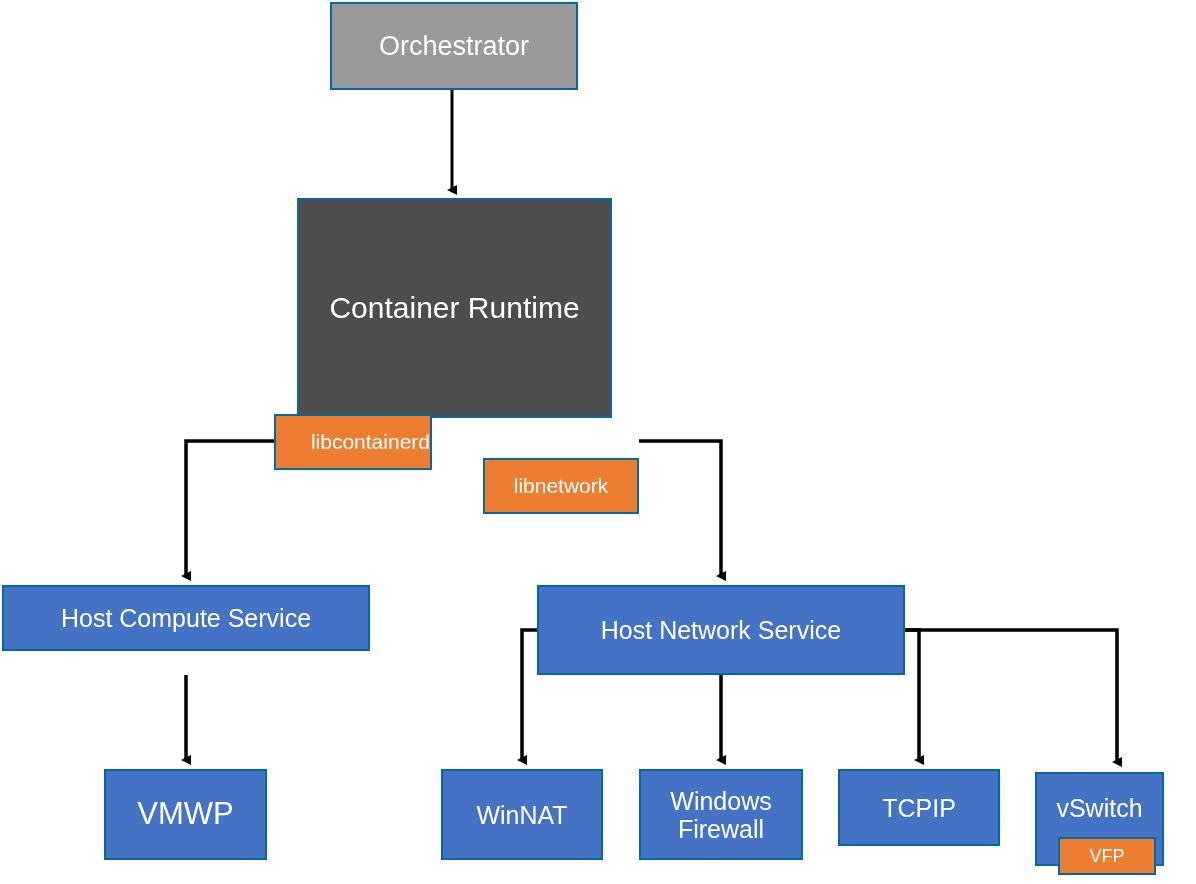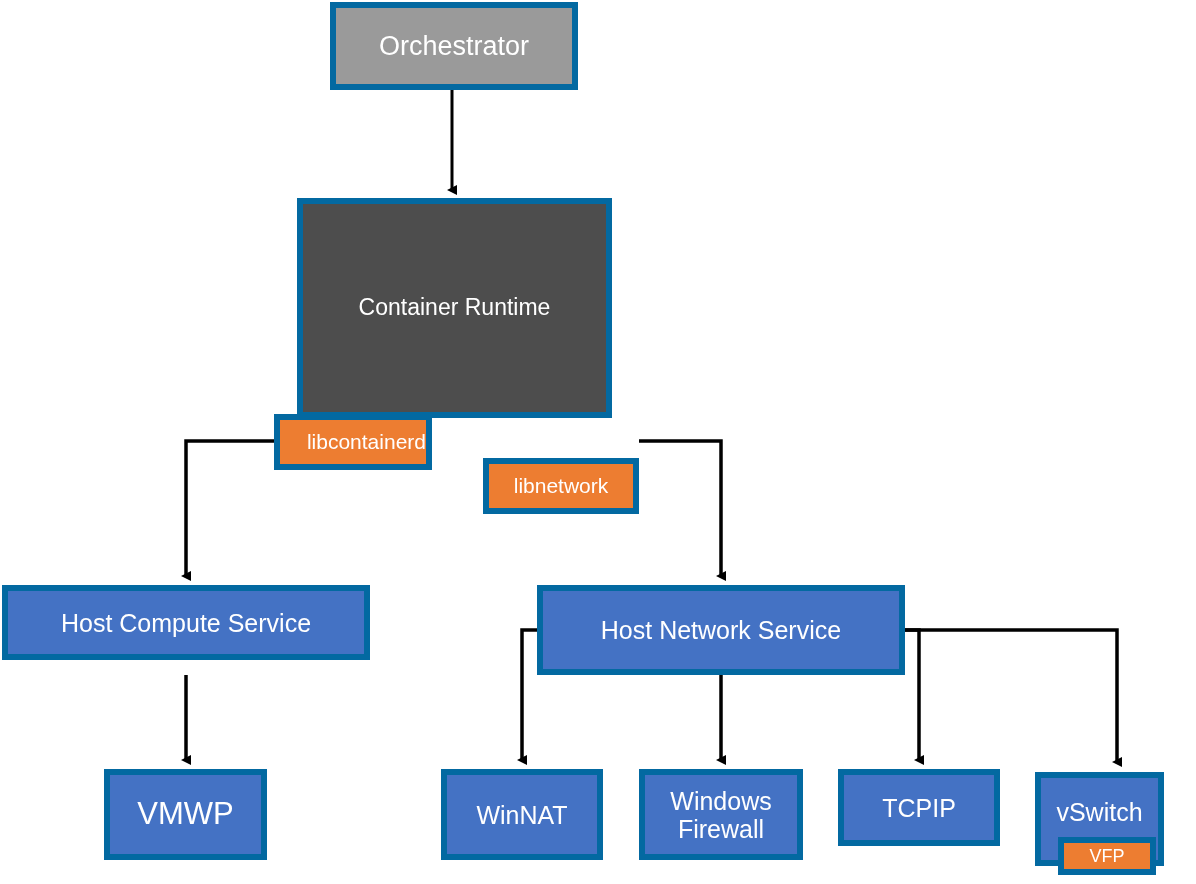--- a/index.html
+++ b/index.html
@@ -17,51 +17,51 @@
   }
   .node {
     position: absolute;
     box-sizing: border-box;
     display: flex;
     align-items: center;
     justify-content: center;
     text-align: center;
     color: #ffffff;
     line-height: 1.12;
-    border: 6px solid #0369a1;
+    border: 2px solid #0369a1;
     white-space: pre-line;
   }
   .node-orchestrator {
     left: 330px; top: 2px; width: 248px; height: 88px;
     background: #9a9a9a;
     font-size: 27px;
     z-index: 2;
   }
   .node-runtime {
     left: 297px; top: 198px; width: 315px; height: 220px;
     background: #4d4d4d;
-    font-size: 23px;
+    font-size: 30px;
     z-index: 2;
   }
   .node-libcontainerd {
     left: 274px; top: 414px; width: 158px; height: 56px;
     background: #ed7d31;
     font-size: 21px;
     z-index: 4;
     justify-content: flex-end;
   }
   .node-libnetwork {
     left: 483px; top: 414px; width: 156px; height: 56px;
     background: #ed7d31;
     font-size: 21px;
     z-index: 4;
     margin-top: 44px;
   }
   .node-hcs {
-    left: 2px; top: 585px; width: 368px; height: 75px;
+    left: 2px; top: 585px; width: 368px; height: 66px;
     background: #4472c4;
     font-size: 25px;
     z-index: 2;
   }
   .node-hns {
     left: 537px; top: 585px; width: 368px; height: 90px;
     background: #4472c4;
     font-size: 25px;
     z-index: 2;
   }

